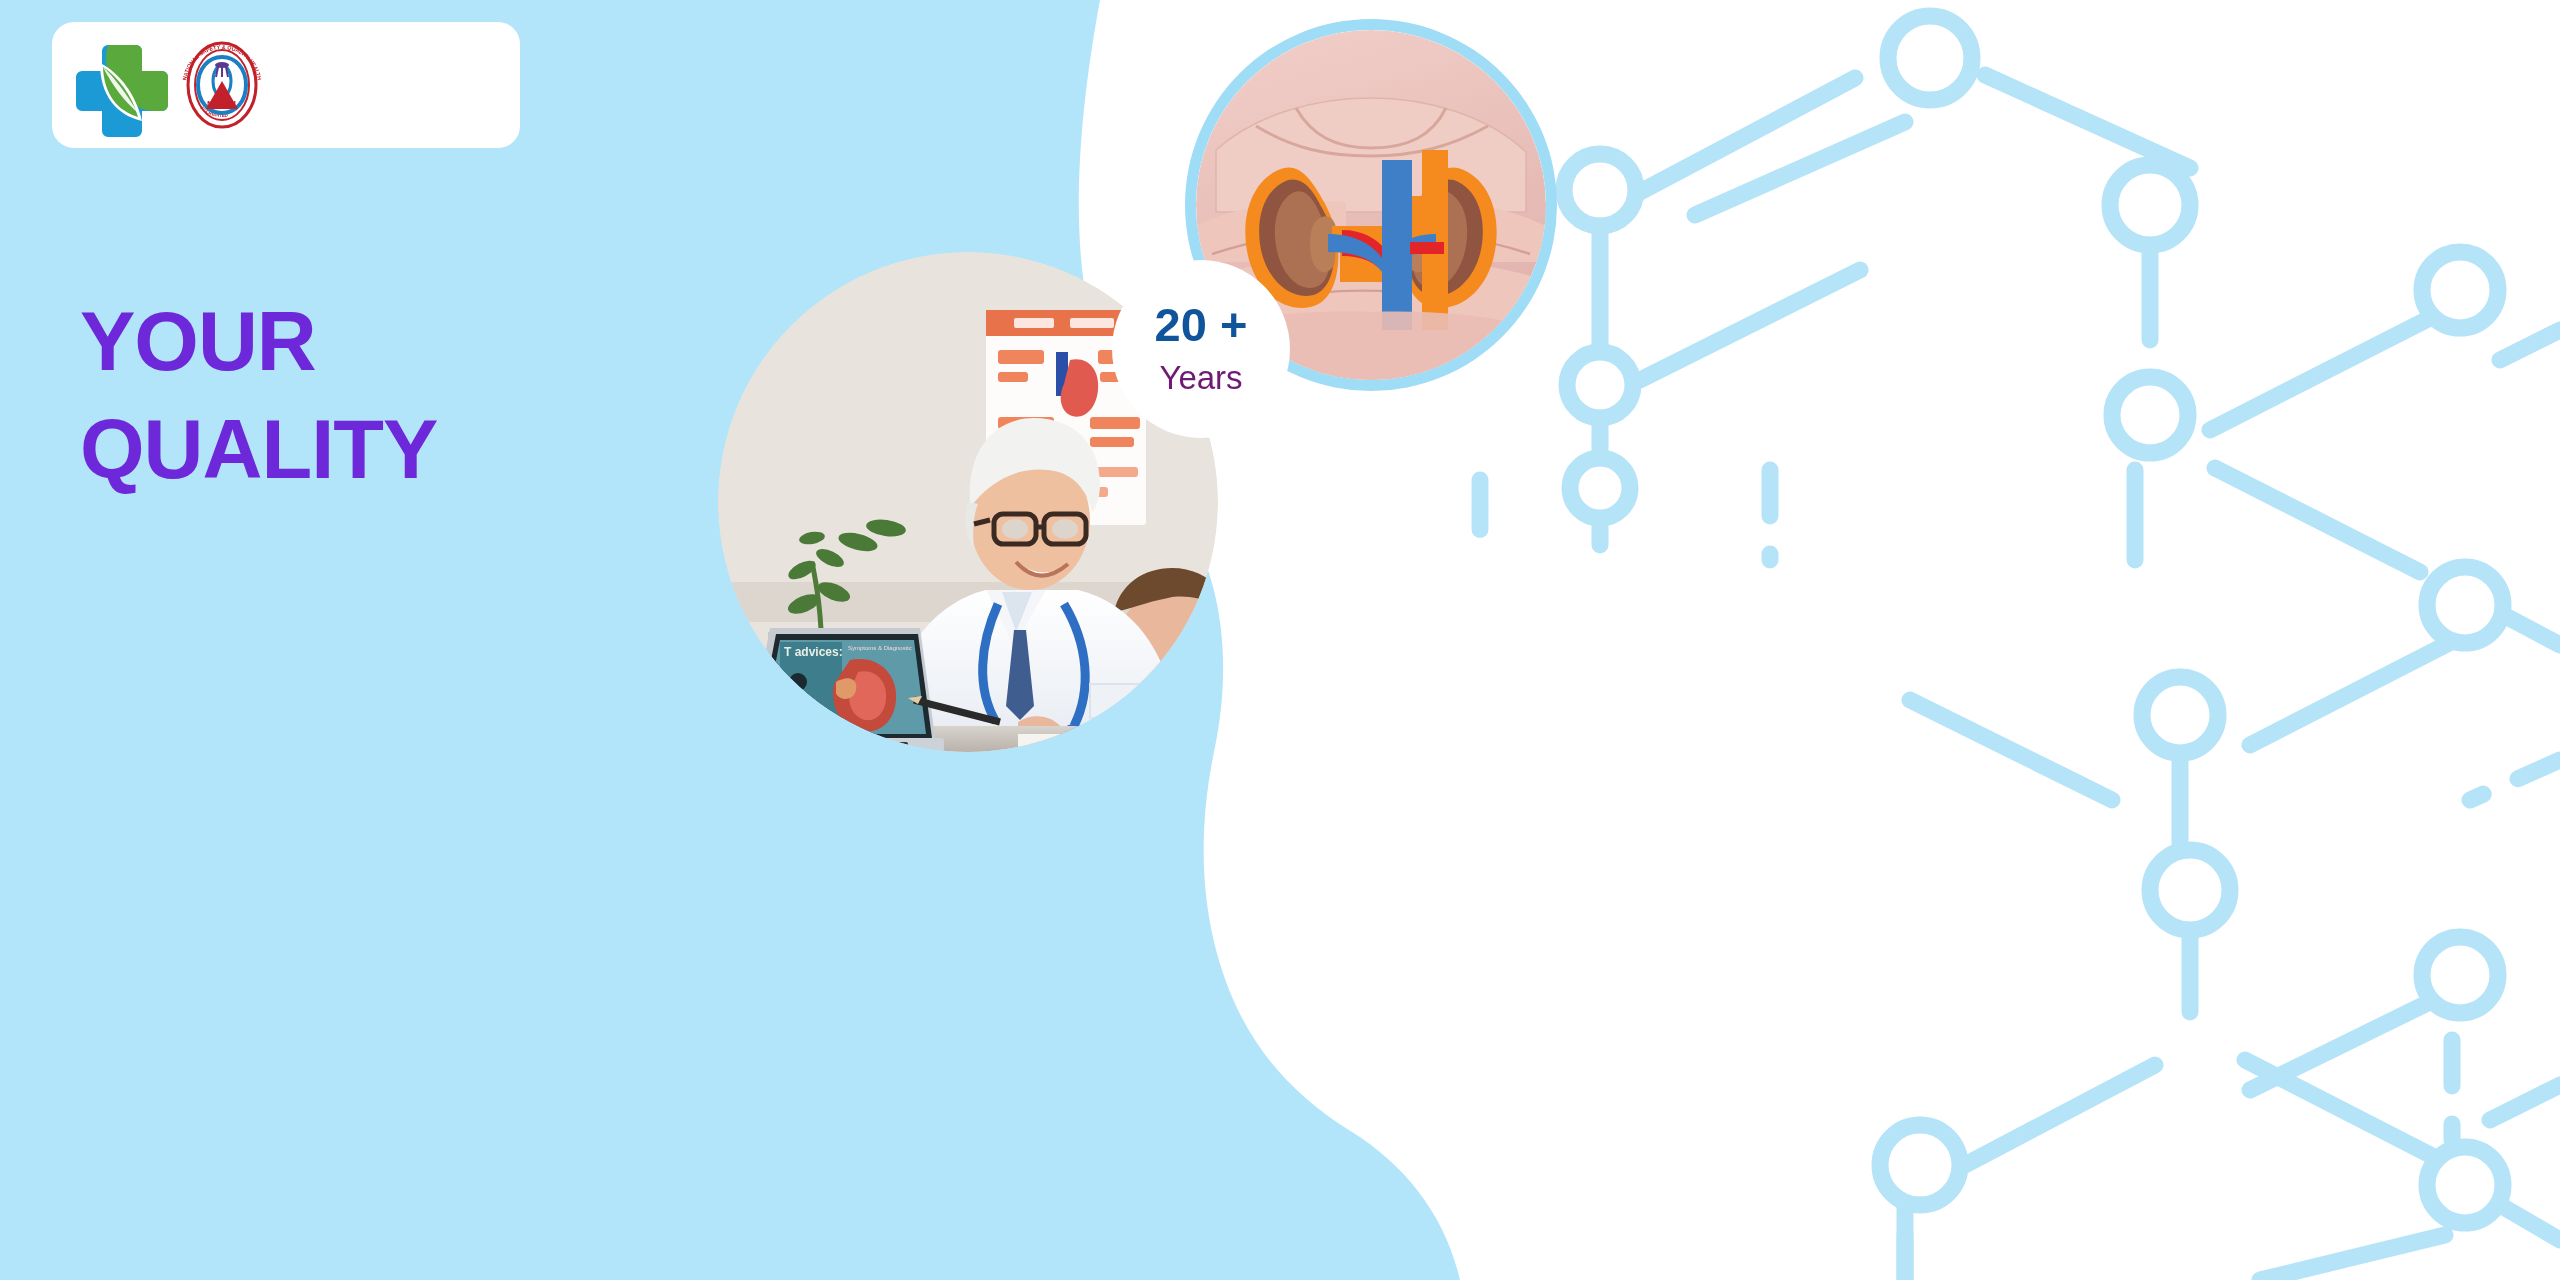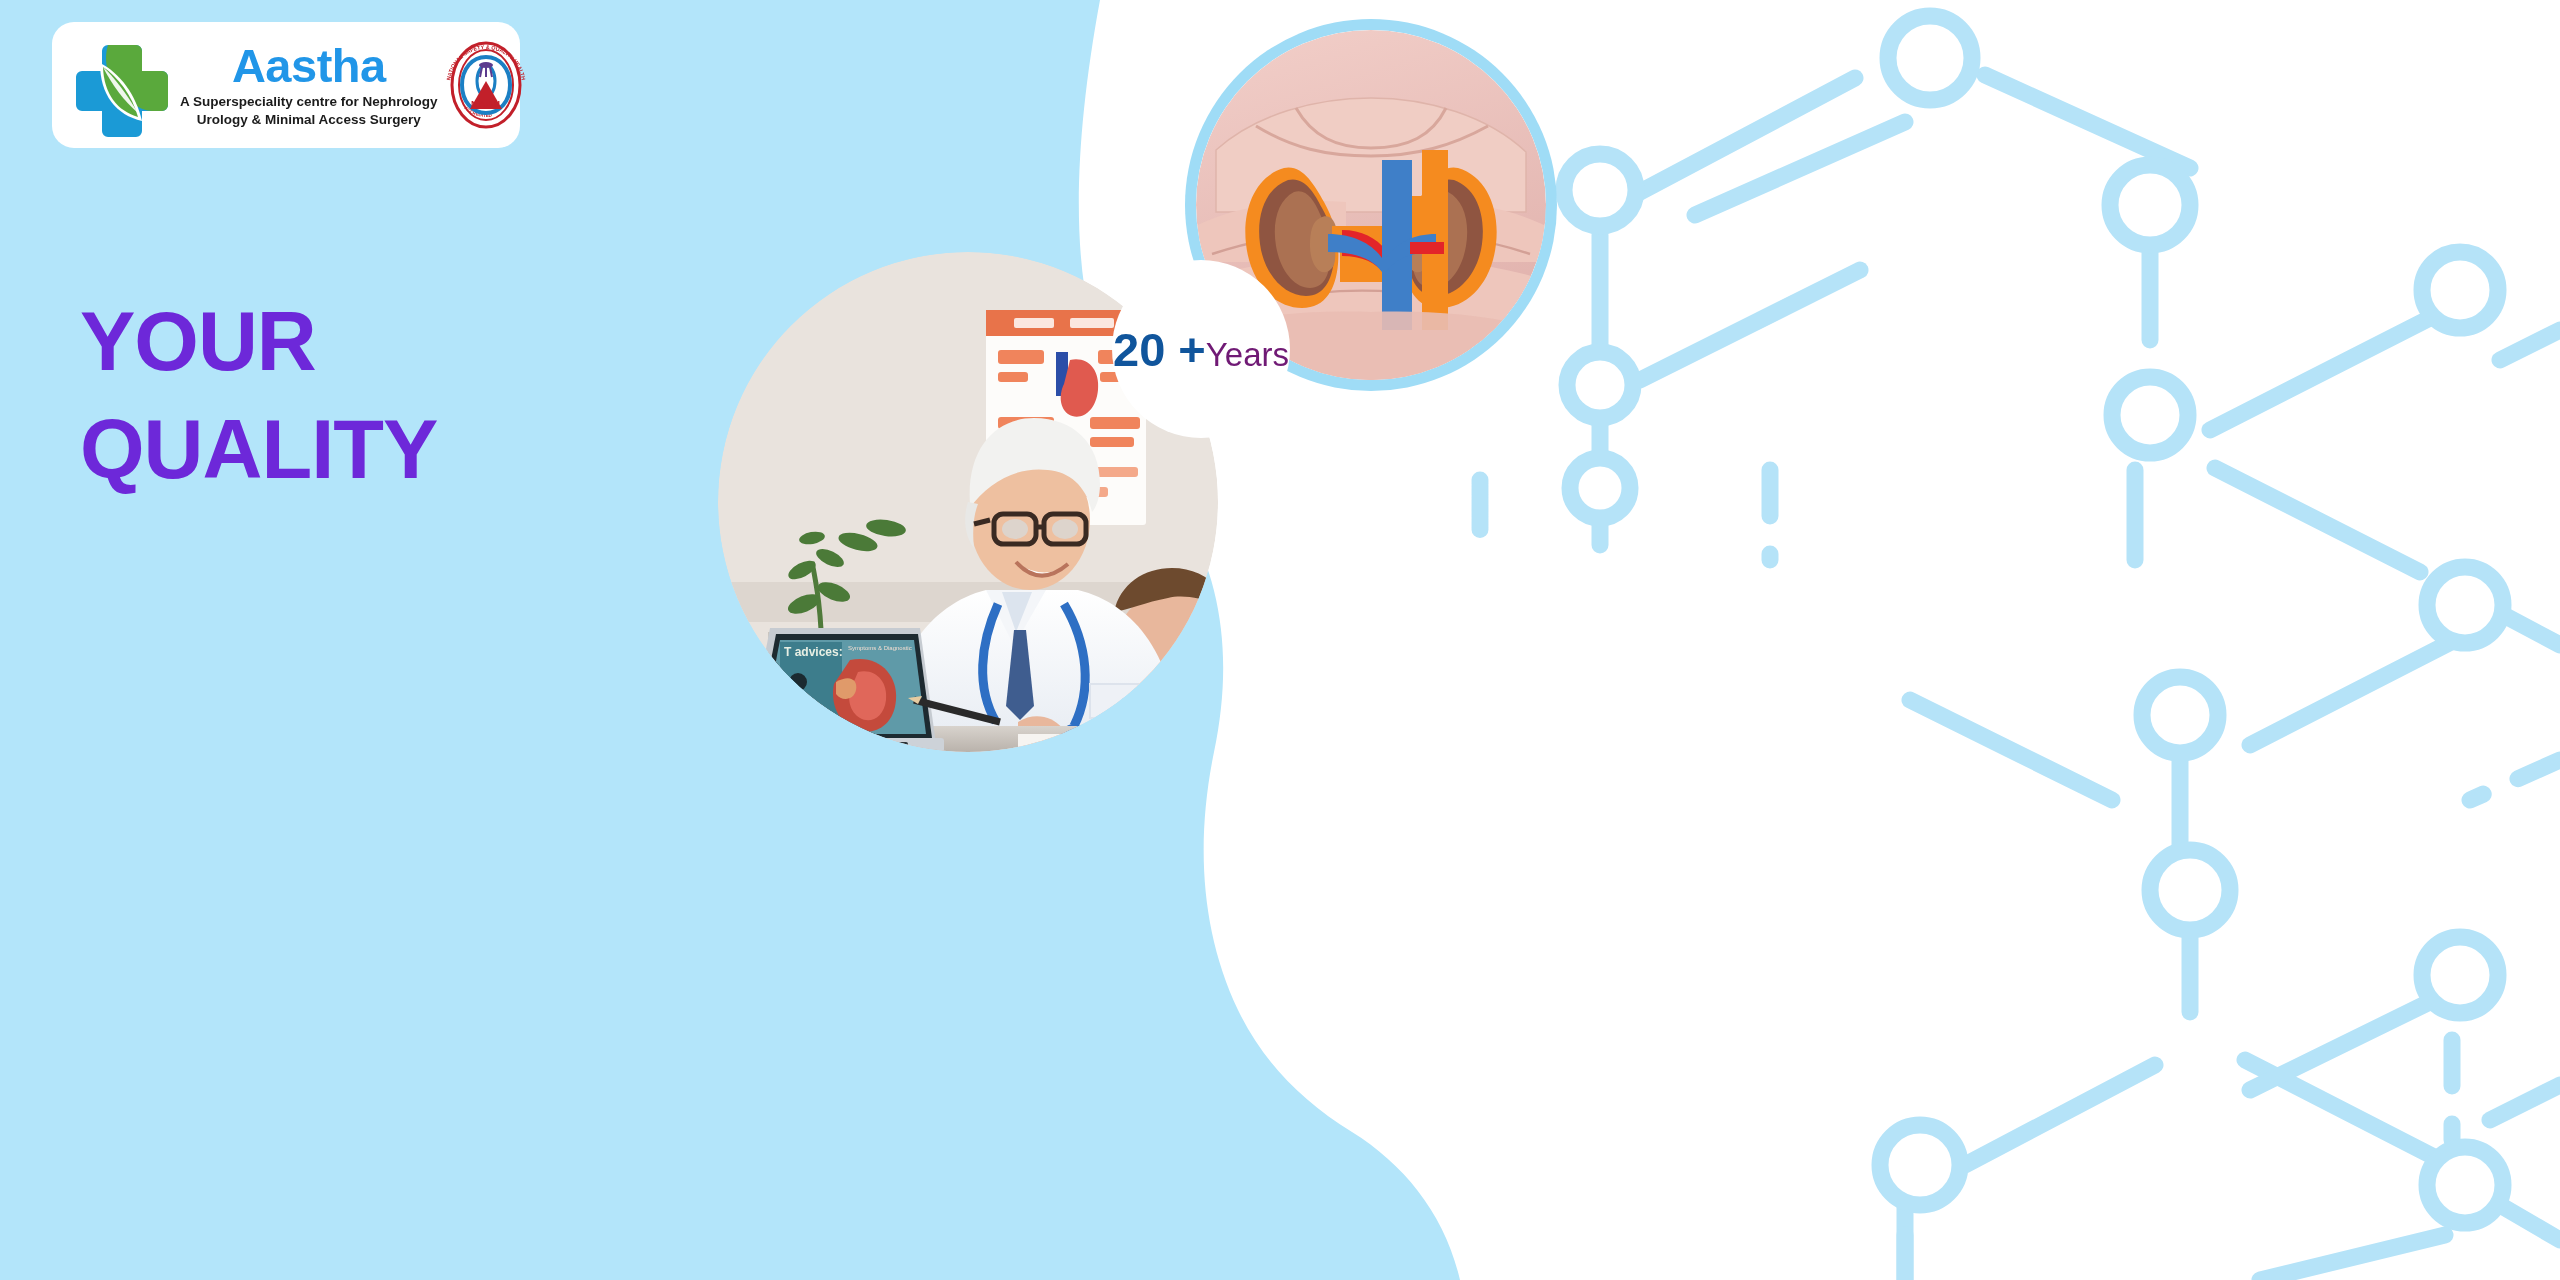--- a/index.html
+++ b/index.html
@@ -60,21 +60,21 @@
     position:absolute; left:1196px; top:30px;
     width:350px; height:350px; border-radius:50%;
     overflow:hidden;
     box-shadow:0 0 0 11px #9fdcf6;
   }
   
   .years-badge {
     position:absolute; left:1112px; top:260px;
     width:178px; height:178px; border-radius:50%;
     background:#ffffff;
-    display:flex; flex-direction:row;
+    display:flex; flex-direction:column;
     align-items:center; justify-content:center;
   }
   .badge-count {
     font-size:47px; font-weight:bold; color:#10559c;
     line-height:1; letter-spacing:0px;
   }
   .badge-unit {
     font-size:33px; font-weight:normal; color:#701a75;
     line-height:1.1; margin-top:12px;
   }
@@ -364,25 +364,20 @@
                  v-20 h-20 a6,6 0 0 1 -6,-6 v-28 a6,6 0 0 1 6,-6 h20 v-20 a6,6 0 0 1 6,-6 z" fill="#1b9ad6"></path>
 
         <path d="M38,12 h28 a6,6 0 0 1 6,6 v20 h20 a6,6 0 0 1 6,6 v28
                  a6,6 0 0 1 -6,6 h-10 C70,78 54,66 44,52 C36,40 34,24 38,12 z" fill="#5aa93c"></path>
         <path d="M30,30 C30,62 46,82 72,88 C66,62 50,40 30,30 z" fill="#ffffff"></path>
         <path d="M33,34 C34,62 48,78 68,84 C62,62 48,44 33,34 z" fill="#5aa93c"></path>
         <path d="M33,34 C42,52 54,68 68,80 C56,60 44,44 33,34 z" fill="#ffffff" opacity=".9"></path>
       </svg>
     </div>
 
-    <div class="logo-text">
-      <div class="brand-name">Aastha</div>
-      <div class="brand-tag1">A Superspeciality centre for Nephrology</div>
-      <div class="brand-tag2">Urology &amp; Minimal Access Surgery</div>
-    </div>
 
     <div class="nabh-seal">
       <svg viewBox="0 0 96 96" width="96" height="96">
         <defs>
           <path id="ringTop" d="M12,48 A36,36 0 0 1 84,48"></path>
           <path id="ringBot" d="M16,48 A32,32 0 0 0 80,48"></path>
         </defs>
         <ellipse cx="48" cy="48" rx="34" ry="42" fill="#ffffff" stroke="#c2202a" stroke-width="3"></ellipse>
         <ellipse cx="48" cy="48" rx="27" ry="35" fill="#ffffff" stroke="#c2202a" stroke-width="2"></ellipse>
         <text font-family="Liberation Sans, sans-serif" font-size="5.4" fill="#c2202a" font-weight="bold">

